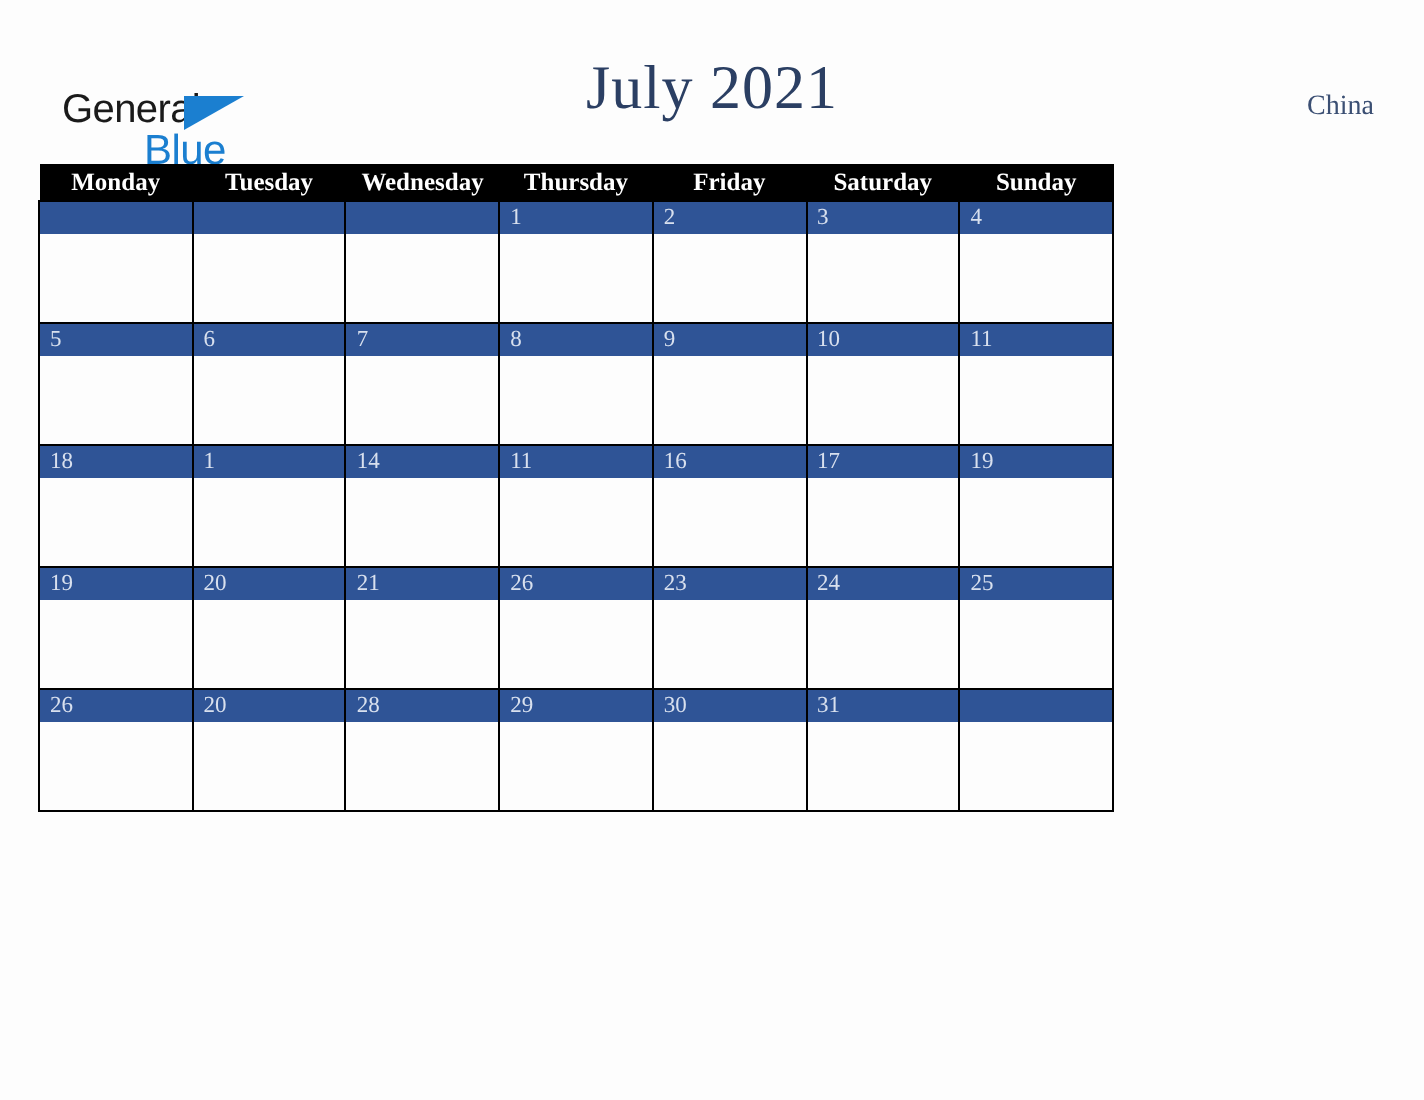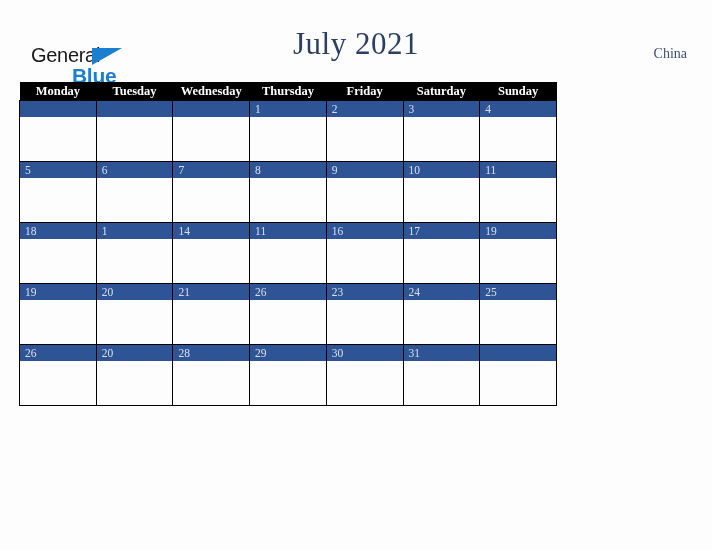--- a/index.html
+++ b/index.html
@@ -50,21 +50,21 @@
     height: 0;
     border-left: 30px solid #1b7fd0;
     border-bottom: 17px solid transparent;
   }
   .logo-blue {
     position: absolute;
     left: 41px;
     top: 20px;
     font-family: "Liberation Sans", sans-serif;
     font-size: 21px;
-    font-weight: 700;
+    font-weight: 400;
     color: #1b7fd0;
     letter-spacing: -0.3px;
     line-height: 23px;
   }
 
   .title {
     position: absolute;
     left: 0;
     top: 26px;
     width: 712px;

